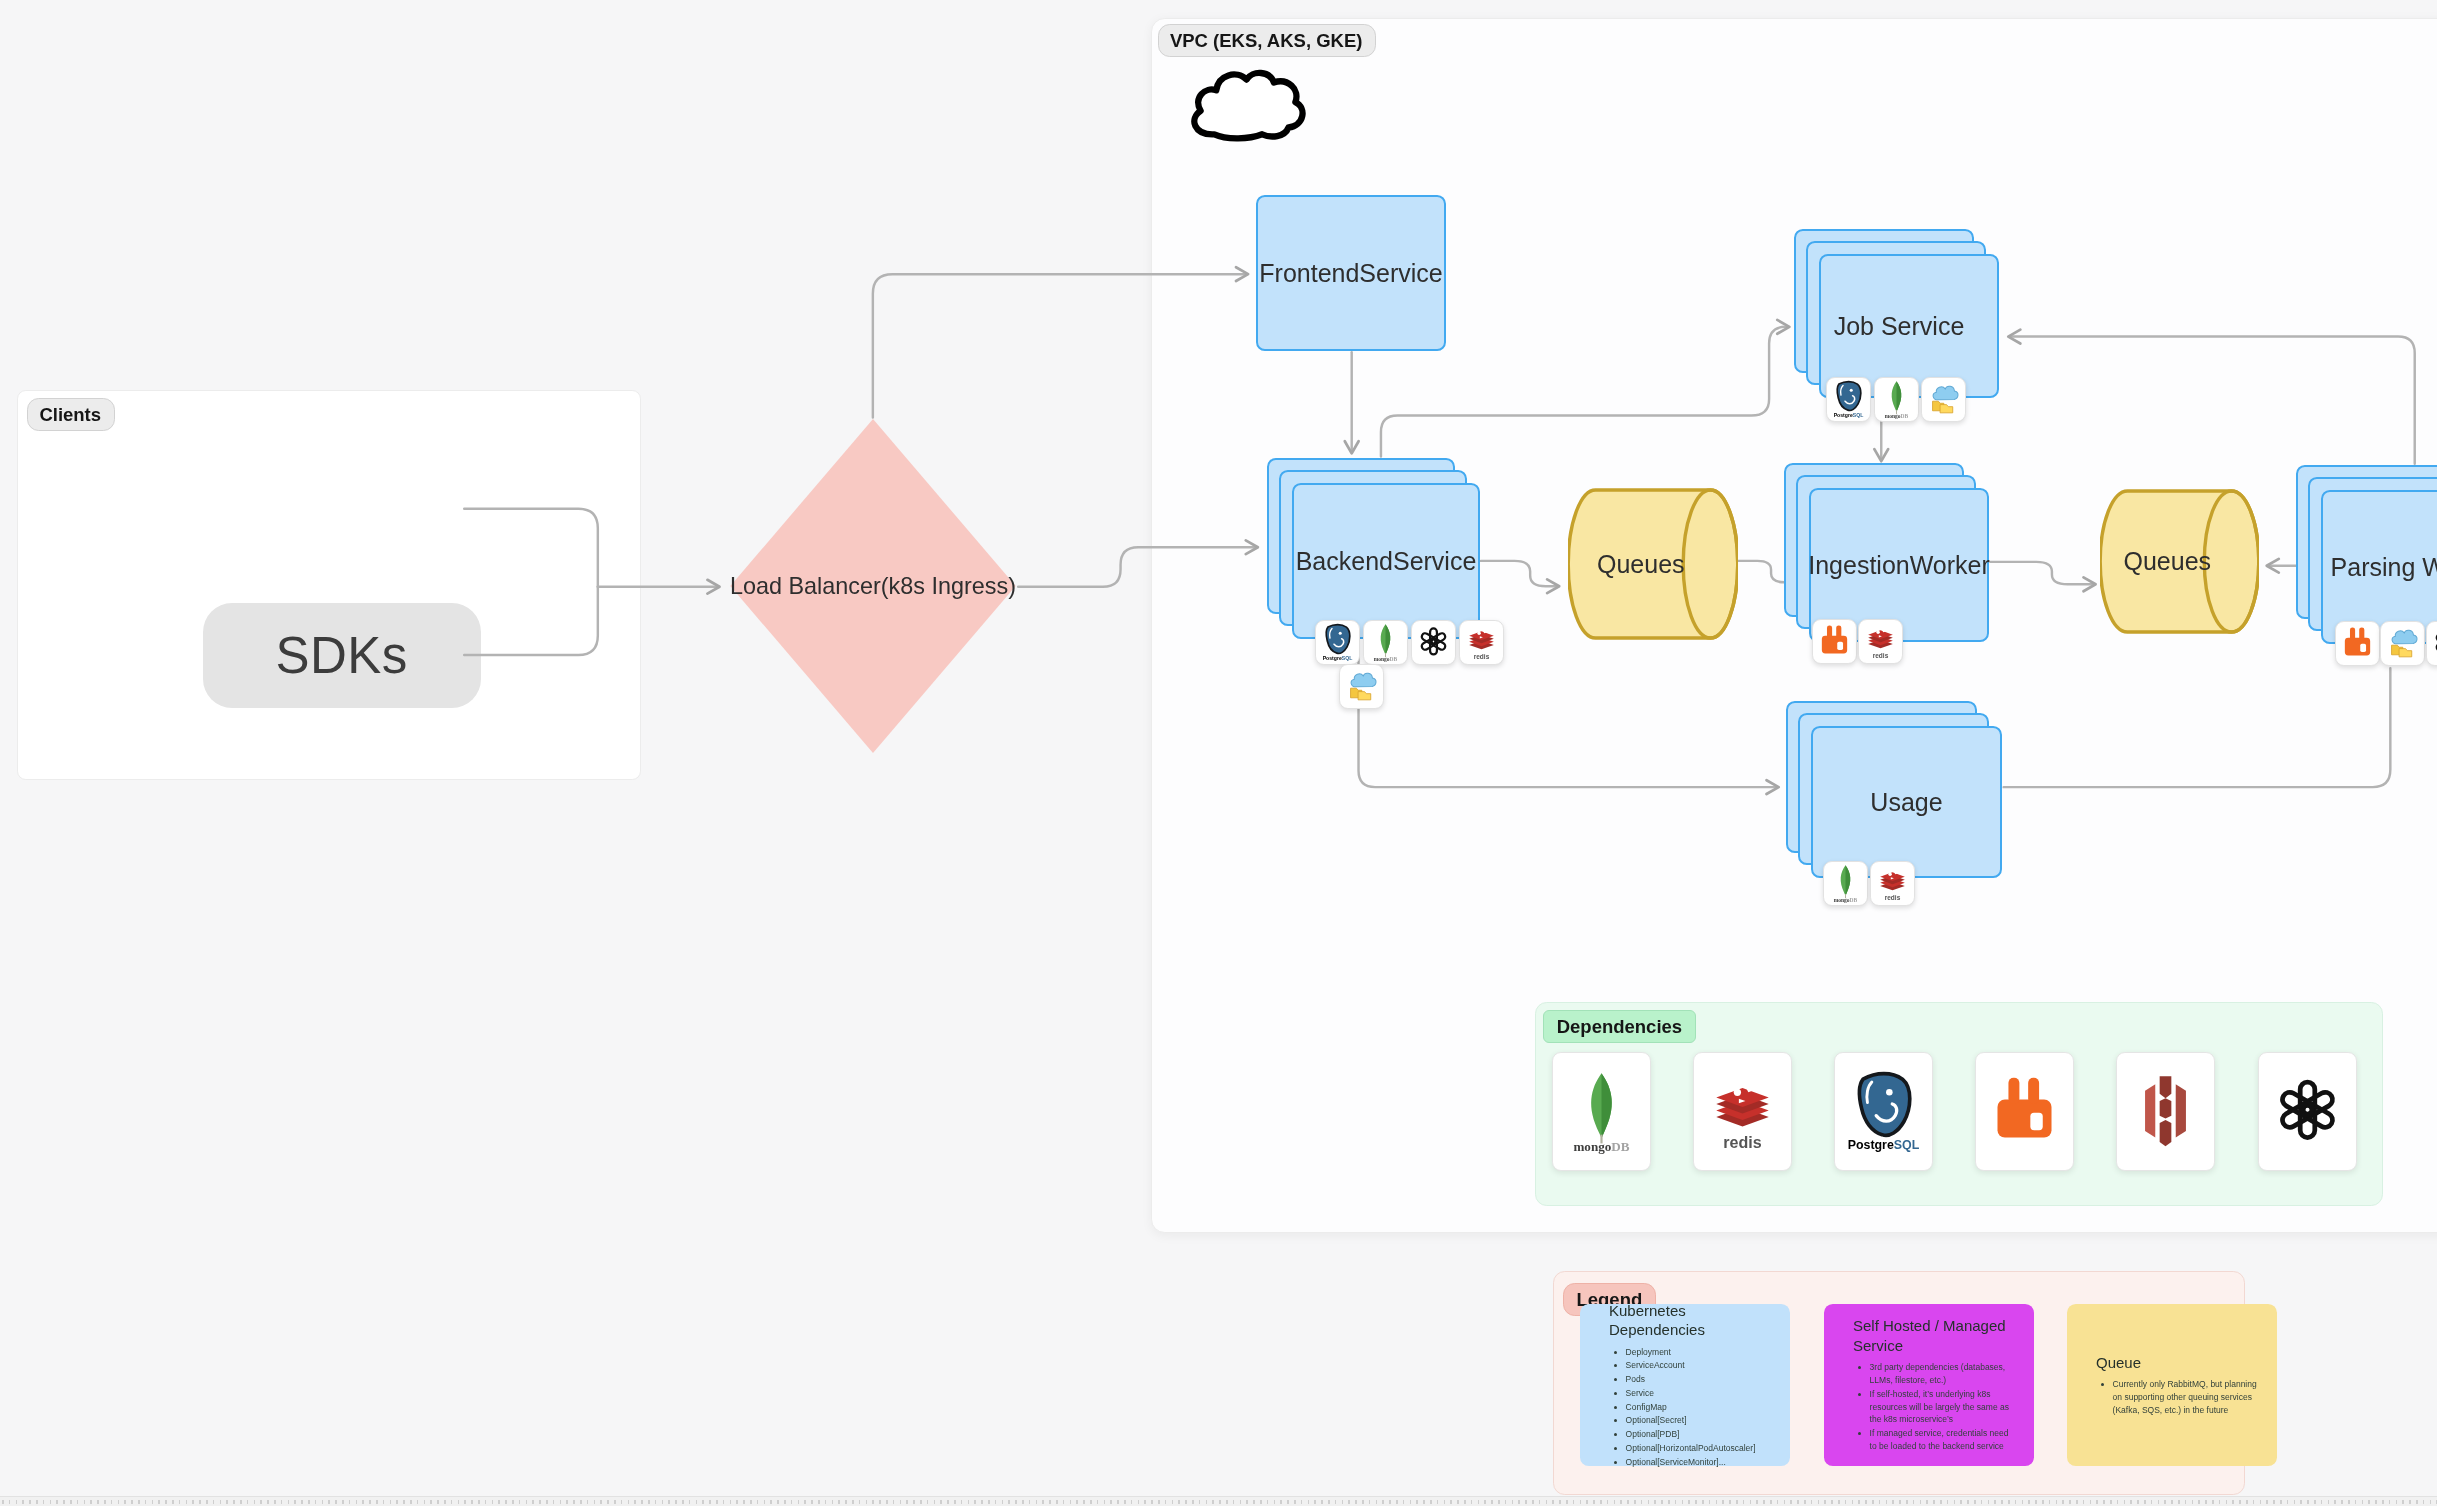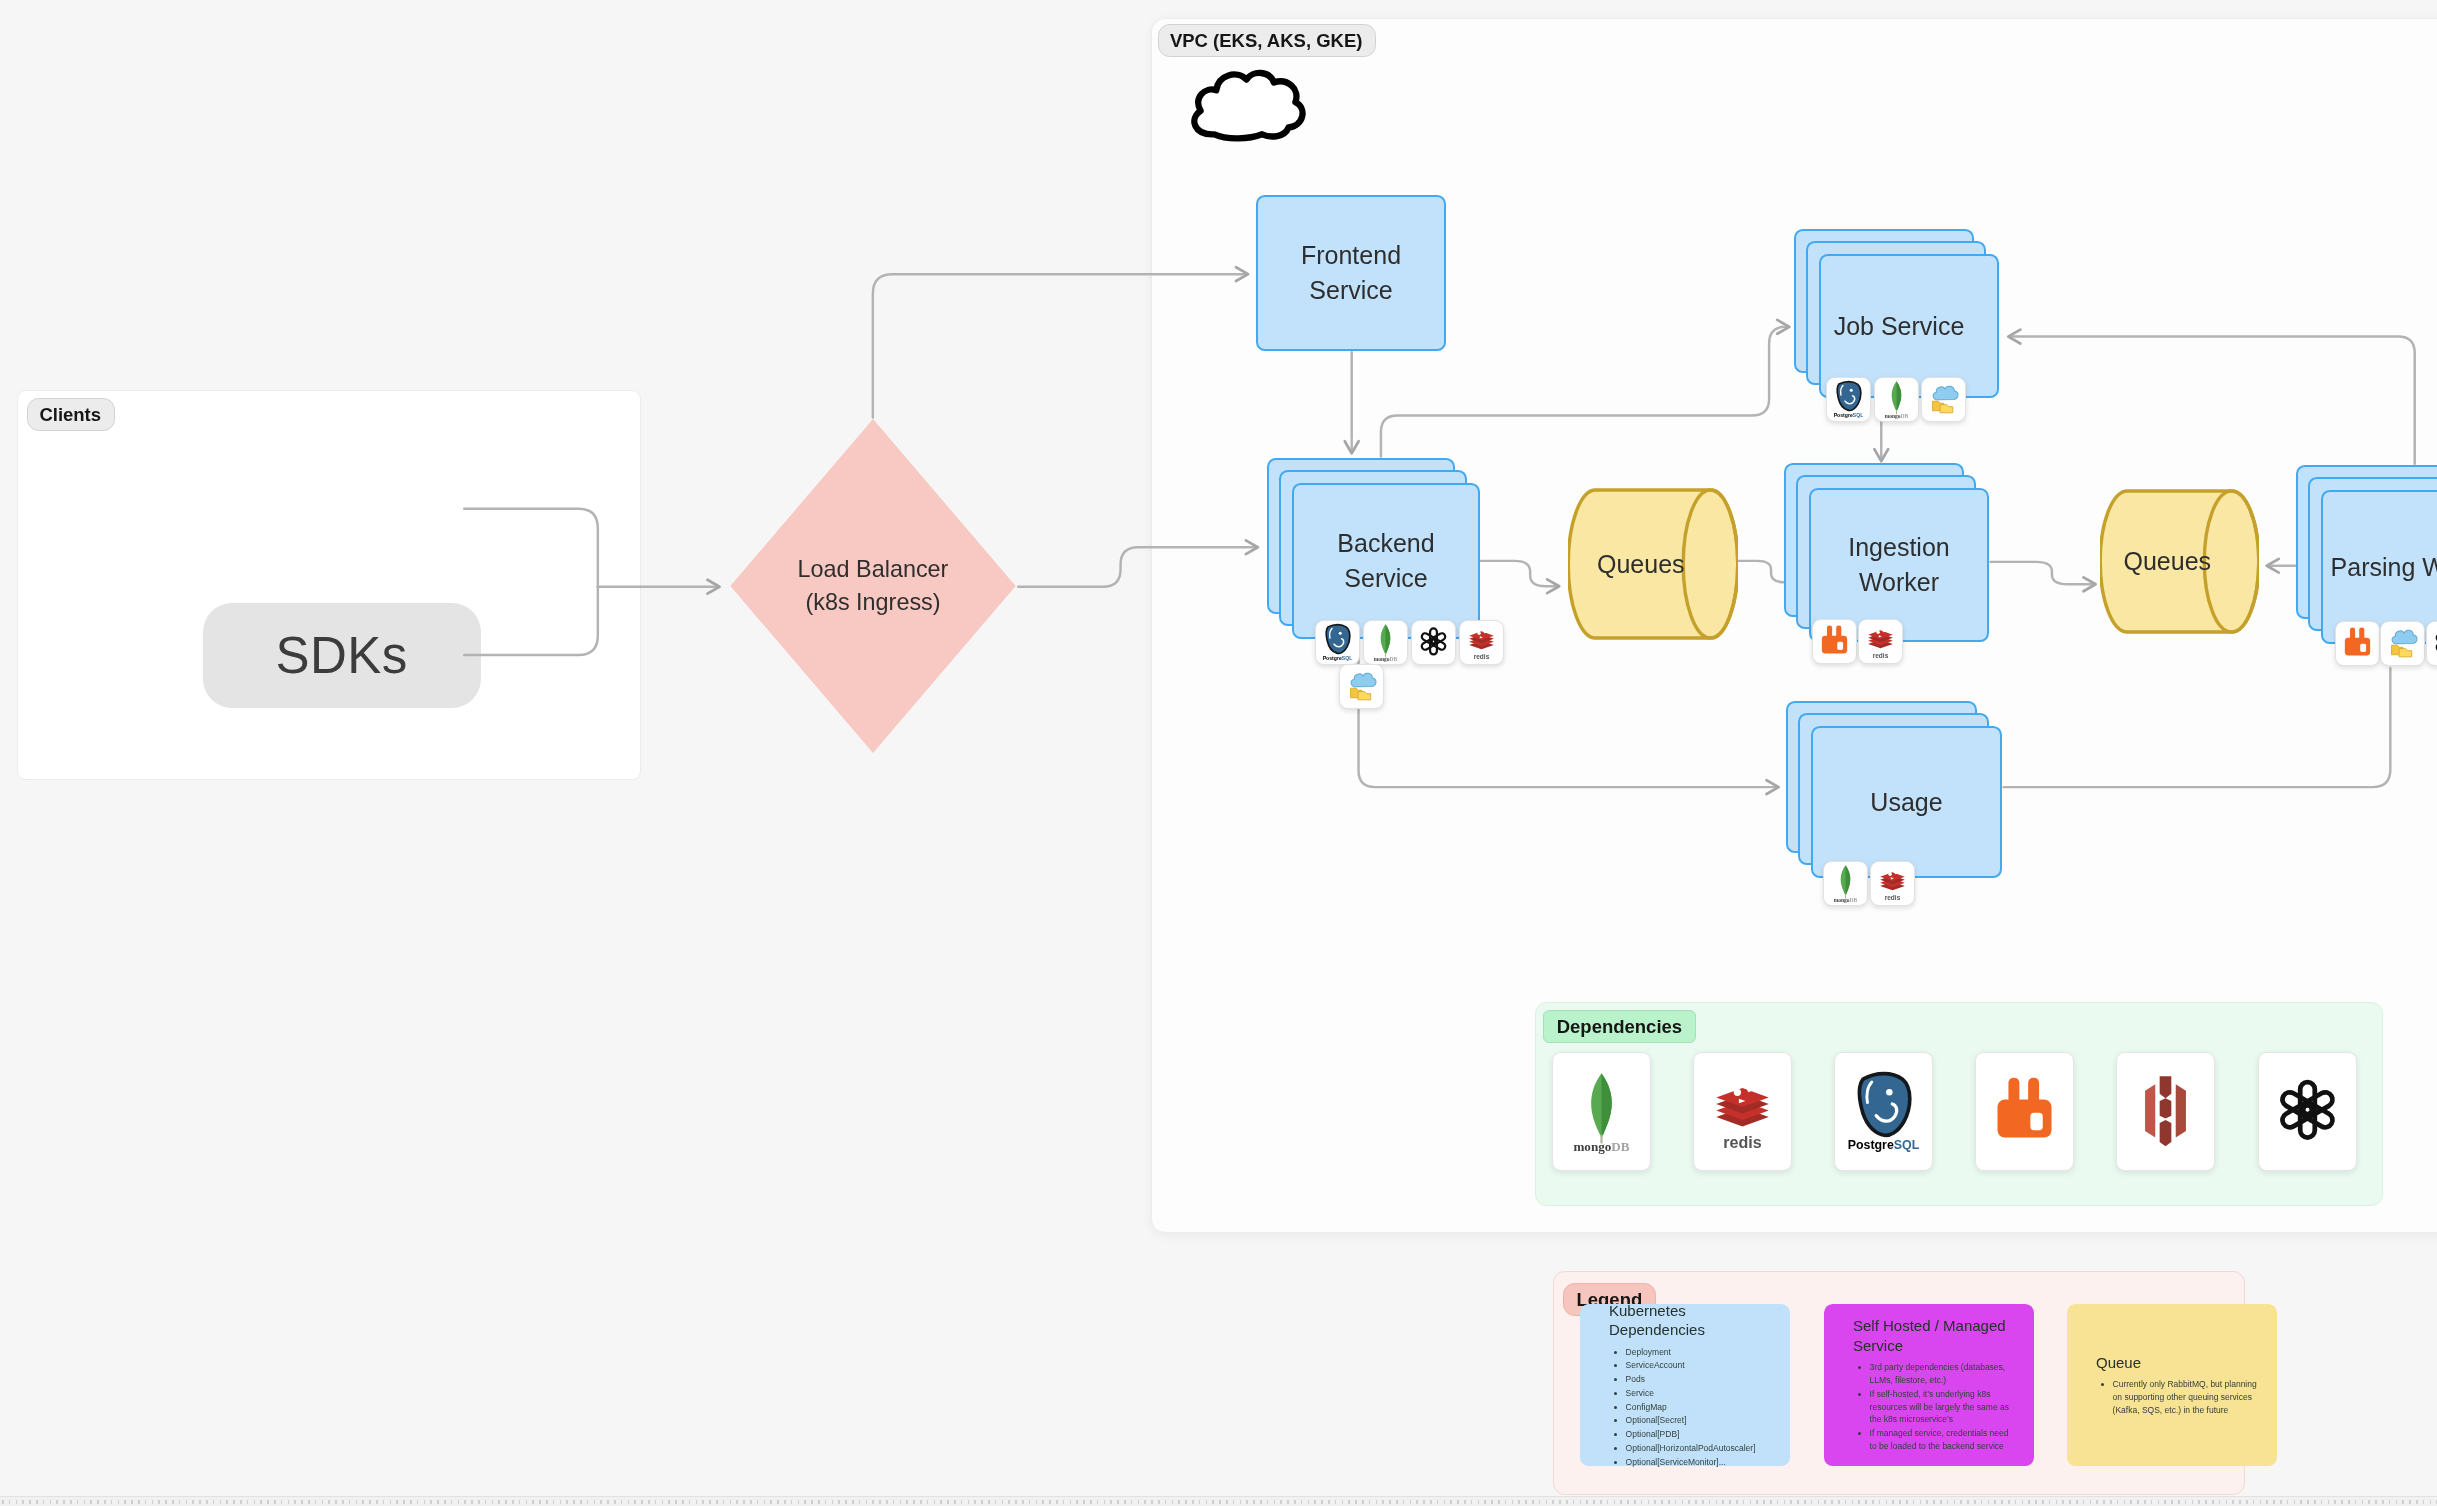--- a/index.html
+++ b/index.html
@@ -14,21 +14,21 @@
   .pill{position:absolute;display:inline-block;padding:3.9px 12.7px;border-radius:11.7px;font-size:18.5px;font-weight:700;color:#161616;line-height:1.25;white-space:nowrap;}
   .pill.gray{background:#ececec;border:1px solid #d2d2d2;padding-left:11px;}
   .pill.green{background:#b9f2cb;border:1px solid #a2e2b8;}
   .pill.pink{background:#f6c5bd;border:1px solid #eeb2a7;}
 
   .client-box{position:absolute;left:185px;width:278px;height:105px;background:#e4e4e4;border-radius:3.9px;display:flex;align-items:center;justify-content:center;font-size:51px;color:#3c3c3c;letter-spacing:0.5px;}
 
   #wires{position:absolute;left:0;top:0;pointer-events:none;z-index:5;}
   #nodes .node{position:absolute;z-index:10;}
   .card{position:absolute;box-sizing:border-box;background:#c2e2fb;border:2.9px solid #42a9f0;border-radius:8.8px;}
-  .node-label{position:absolute;inset:0;display:flex;flex-direction:column;align-items:center;justify-content:center;font-size:25px;font-weight:500;color:#2e2e2e;text-align:center;line-height:1.4;z-index:3;}
+  .node-label{position:absolute;inset:0;display:flex;flex-direction:row;align-items:center;justify-content:center;font-size:25px;font-weight:500;color:#2e2e2e;text-align:center;line-height:1.4;z-index:3;}
   .diamond-label{font-size:23.4px;}
   .icon-chip{position:absolute;width:43px;height:43px;background:#fff;border:1px solid #e2e2e2;border-radius:8.8px;box-shadow:0 2px 4.9px rgba(0,0,0,.13);display:flex;align-items:center;justify-content:center;z-index:6;}
   .icon-chip svg{width:35px;height:39px;}
 
   .dep-card{position:absolute;top:49px;width:97px;height:117px;background:#fff;border:1px solid #e5e5e5;border-radius:8.8px;box-shadow:0 2px 5.9px rgba(0,0,0,.09);display:flex;align-items:center;justify-content:center;z-index:4;}
   .dep-card svg{width:73px;height:96px;}
 
   .legend-card{position:absolute;top:32px;width:210px;height:162px;border-radius:8.8px;box-sizing:border-box;padding:14.6px 19.5px 14.6px 29px;display:flex;flex-direction:column;justify-content:center;z-index:4;}
   .legend-title{font-size:15px;font-weight:500;color:#25312b;line-height:1.3;}
   .legend-card ul{margin:4.9px 0 0;padding-left:16.6px;}

